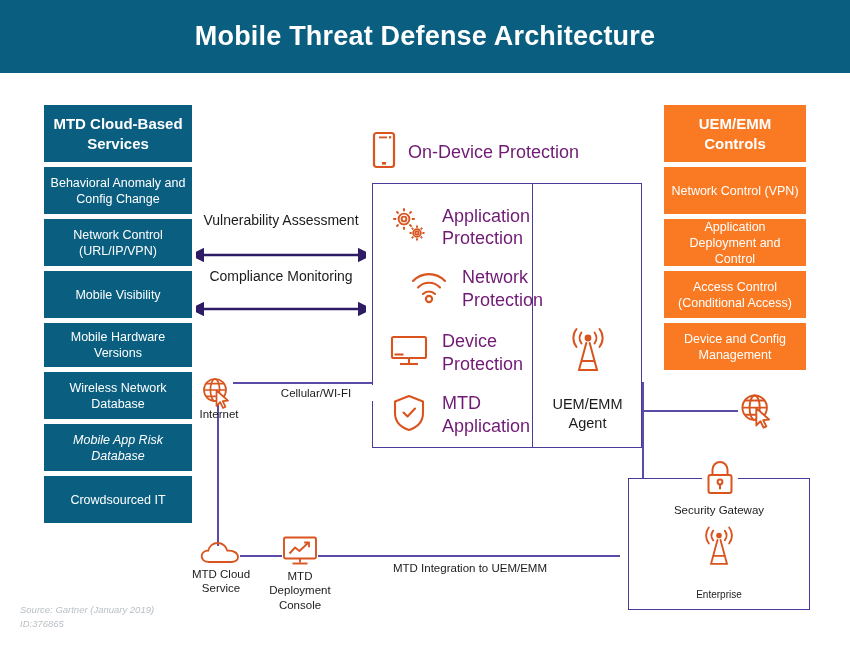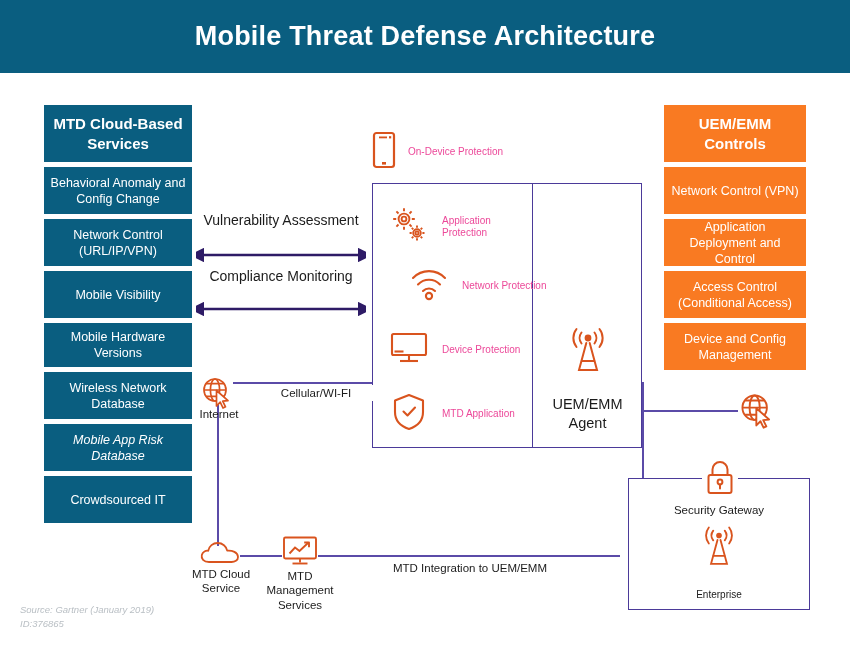--- a/index.html
+++ b/index.html
@@ -38,21 +38,21 @@
   
   .centerbox{
     position:absolute;left:372px;top:183px;width:270px;height:265px;
     border:1.6px solid #4b3a99;box-sizing:border-box;background:#fff;
   }
   .center-div{
     position:absolute;left:532px;top:183px;width:0;height:265px;
     border-left:1.6px solid #4b3a99;
   }
   .row{position:absolute;display:flex;align-items:center;gap:12px;}
-  .rowlabel{font-size:10px;color:#ec4899;line-height:1.25;}
+  .rowlabel{font-size:18px;color:#701a75;line-height:1.25;}
 
   .agentcell{
     position:absolute;left:535px;top:325px;width:105px;
     text-align:center;font-size:14.5px;color:#1b1b1b;line-height:1.3;
   }
 
   
   .ic{display:block;}
   .lbl{font-size:11.5px;color:#1b1b1b;text-align:center;line-height:1.25;}
 
@@ -274,21 +274,21 @@
         <g fill="none" stroke="#d9541e" stroke-width="1.9">
           <rect x="3" y="2.5" width="32" height="21" rx="1.4"></rect>
           <path d="M19 23.5 v4"></path>
           <path d="M11.5 28.5 h15"></path>
           <path d="M8.5 18.5 L14 12.5 L18.5 16 L27.5 7.5"></path>
           <path d="M23.2 7.5 H28 V12.2" stroke-linejoin="round"></path>
         </g>
       </svg>
     </span>
   </div>
-  <div class="lbl abs" style="left:259px;top:569px;width:82px;">MTD Management Services</div>
+  <div class="lbl abs" style="left:259px;top:569px;width:82px;">MTD Deployment Console</div>
 
   <div class="abs" style="left:330px;top:562px;width:280px;text-align:center;font-size:11.5px;color:#1b1b1b;">MTD Integration to UEM/EMM</div>
 
   <div class="entbox"></div>
 
   <div class="entmask" style="left:702px;top:472px;width:36px;height:12px;"></div>
 
   <div class="abs" style="left:703px;top:458px;">
     <span class="ic">
       <svg width="34" height="40" viewBox="0 0 34 40">

